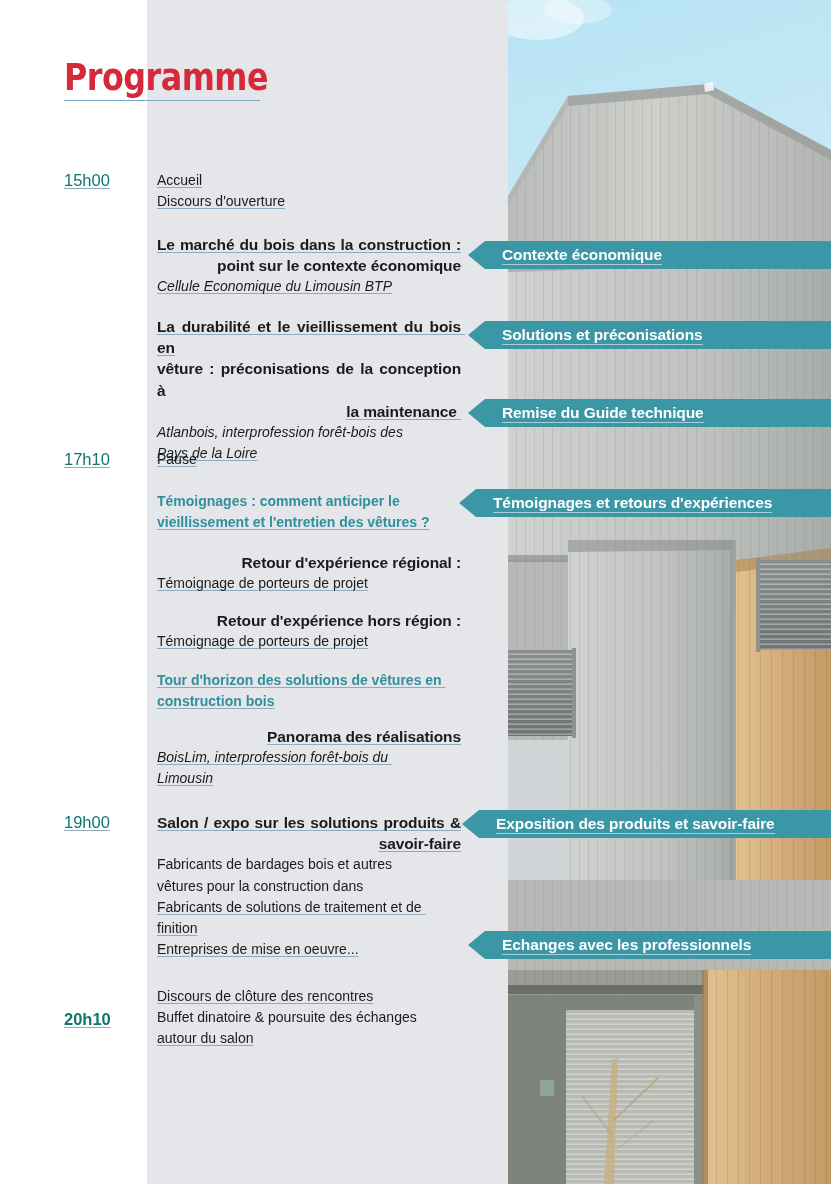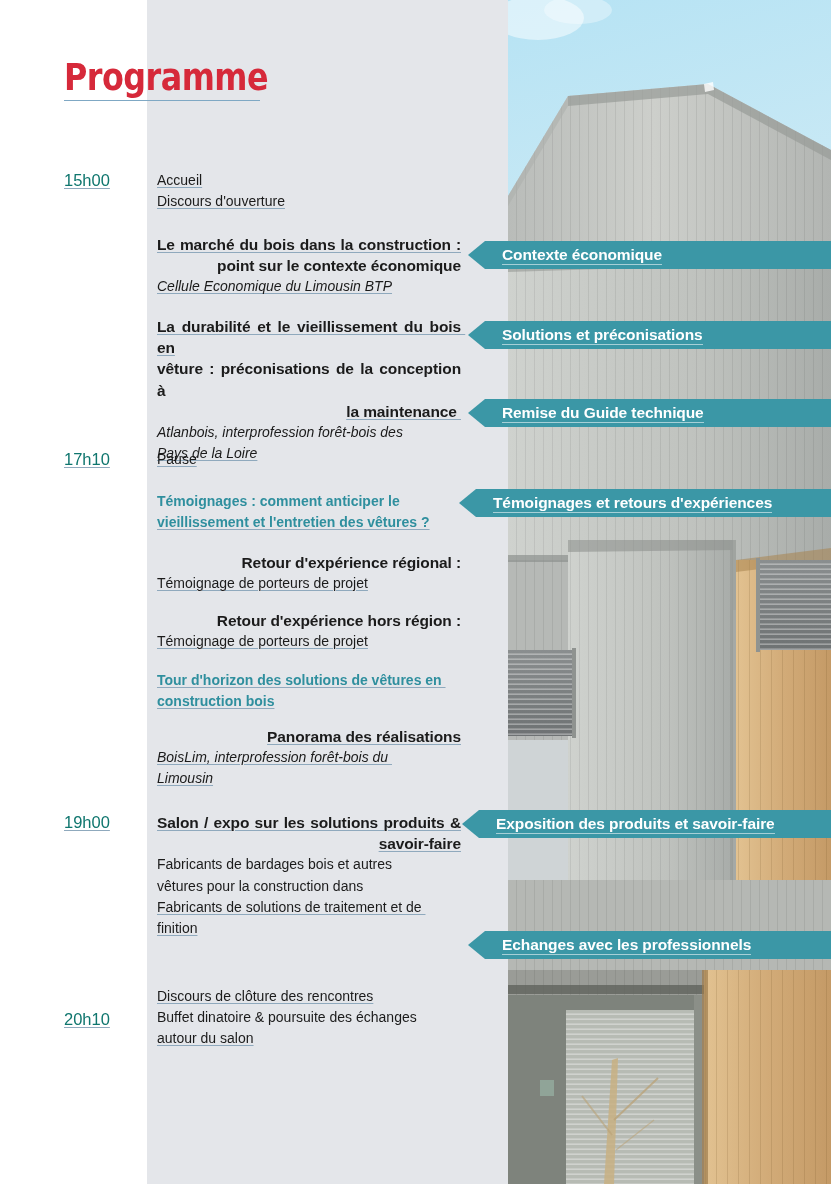--- a/index.html
+++ b/index.html
@@ -317,25 +317,26 @@
 
   <div class="row" style="top:812px;">
     <div class="time ul">19h00</div>
     <div class="block">
       <div class="line b just ul">Salon / expo sur les solutions produits &amp;</div>
       <div class="line b ul">savoir-faire</div>
       <div class="line">Fabricants de bardages bois et autres</div>
       <div class="line">vêtures pour la construction dans</div>
       <div class="line ul">Fabricants de solutions de traitement et de </div>
       <div class="line ul">finition</div>
+      <div class="line ul">Entreprises de mise en oeuvre...</div>
     </div>
   </div>
 
   <div class="row" style="top:986px;">
-    <div class="time ul" style="top:23px;">20h10</div>
+    <div class="time ul" style="top:23px;font-weight:bold;">20h10</div>
     <div class="block">
       <div class="line ul">Discours de clôture des rencontres</div>
       <div class="line">Buffet dinatoire &amp; poursuite des échanges</div>
       <div class="line ul">autour du salon</div>
     </div>
   </div>
 
   <div class="banner" style="left:468px; top:241px; width:363px;">
     <span class="btxt">Contexte économique</span>
   </div>

